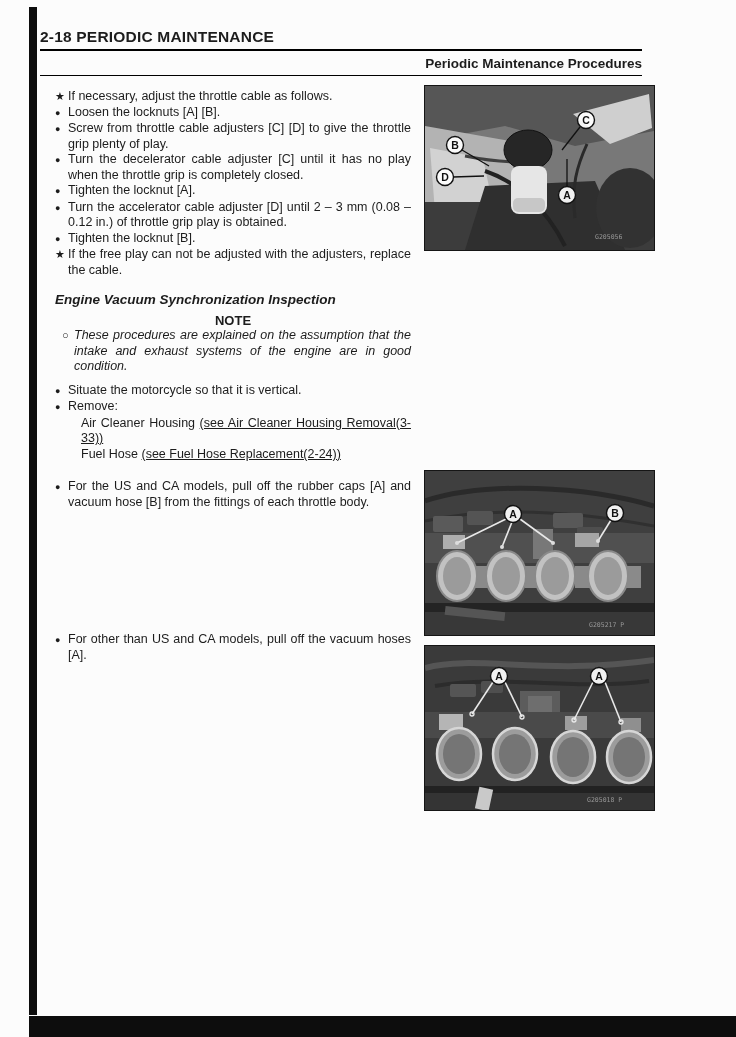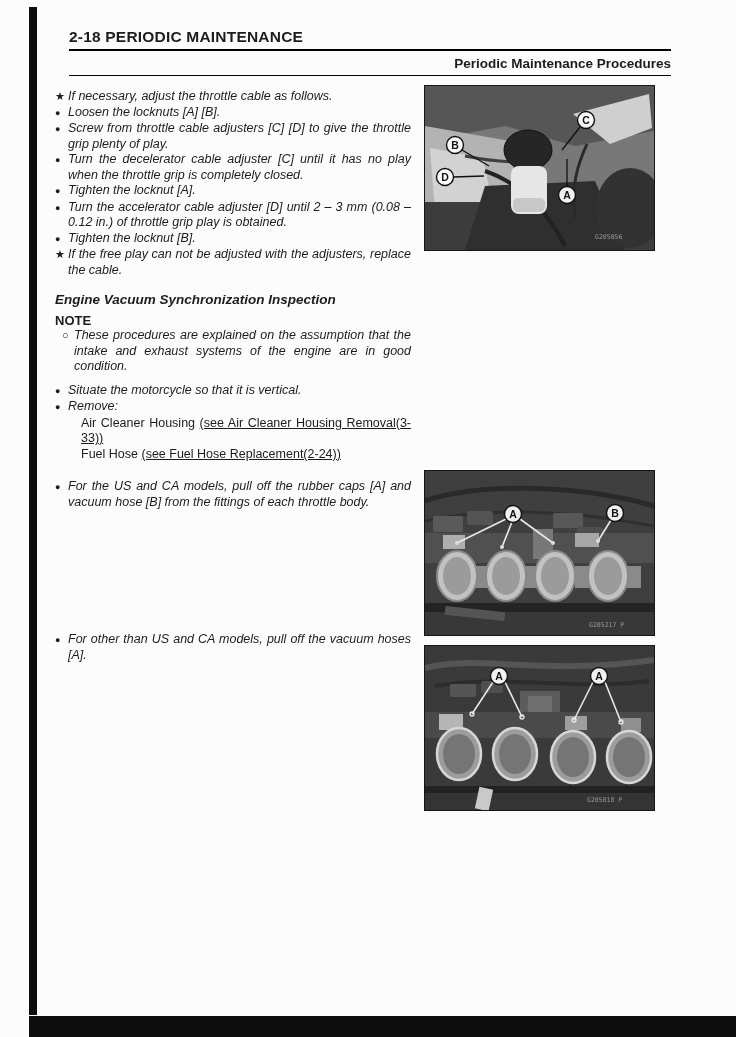--- a/index.html
+++ b/index.html
@@ -7,36 +7,36 @@
   body {
     position:relative;
     background:#fcfcfc;
     color:#1c1c1c;
     font-family:"Liberation Sans", sans-serif;
     overflow:hidden;
   }
   .scan-left  { position:absolute; left:29px; top:7px; width:8px; height:1008px; background:#0d0d0d; }
   .scan-bottom{ position:absolute; left:29px; top:1016px; width:707px; height:21px; background:#0d0d0d; }
 
-  .header { position:absolute; left:69px; top:28px; width:602px; }
+  .header { position:absolute; left:40px; top:28px; width:602px; }
   .h1 { font-size:15.5px; font-weight:bold; letter-spacing:.2px; }
   .rule { border-bottom:2px solid #000; margin-top:3px; }
   .h2 { font-size:13.5px; font-weight:bold; margin-top:5px;text-align:right; }
   .rule2 { border-bottom:1.5px solid #000; margin-top:4px; }
 
   .text-col { position:absolute; left:55px; top:89px; width:356px; font-size:12.5px; line-height:15.5px; }
   .li { display:flex; }
   .li .marker { width:13px; flex:none; }
   .marker.star { font-size:11px; }
   .marker.dot  { font-size:9px; padding-top:1px; }
   .marker.circ { font-size:11px; }
-  .li .t { flex:1; text-align:justify;font-style:italic; }
+  .li .t { flex:1; text-align:justify; }
 
   .subhead { font-size:13.5px; font-weight:bold; font-style:italic; margin-top:14px; }
-  .note-label { text-align:left; font-weight:bold; font-size:13px; margin-top:5px; }
+  .note-label { text-align:center; font-weight:bold; font-size:13px; margin-top:5px; }
   .note { margin-left:7px; font-style:italic; }
   .note .marker { width:12px; }
   .after-note { margin-top:8px; }
   .sub-item { margin-left:26px; text-align:justify; }
   .link { text-decoration:underline; }
   .gap-us { margin-top:17px; }
   .gap-other { margin-top:122px; }
 
   .figure { position:absolute; left:424px; width:231px; border:1px solid #151515; background:#555; }
   #fig1 { top:85px; } #fig2 { top:470px; } #fig3 { top:645px; }

